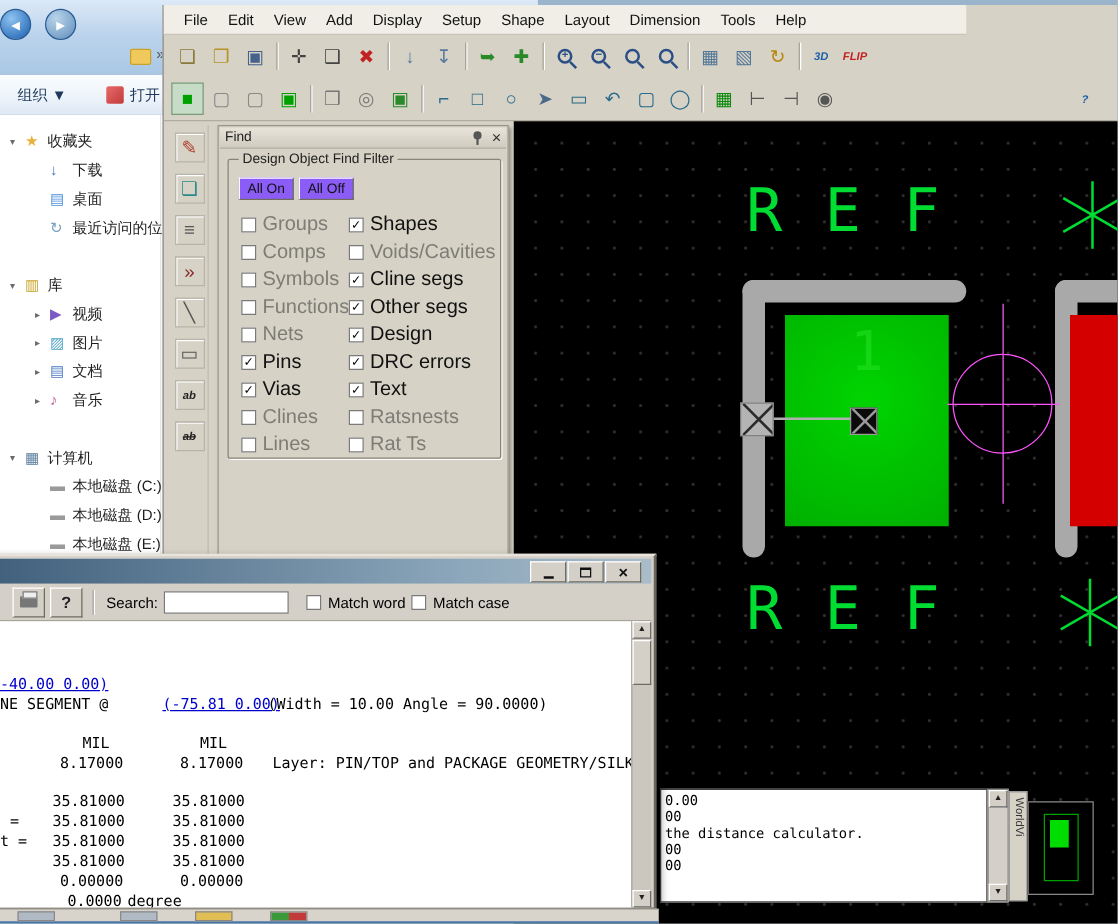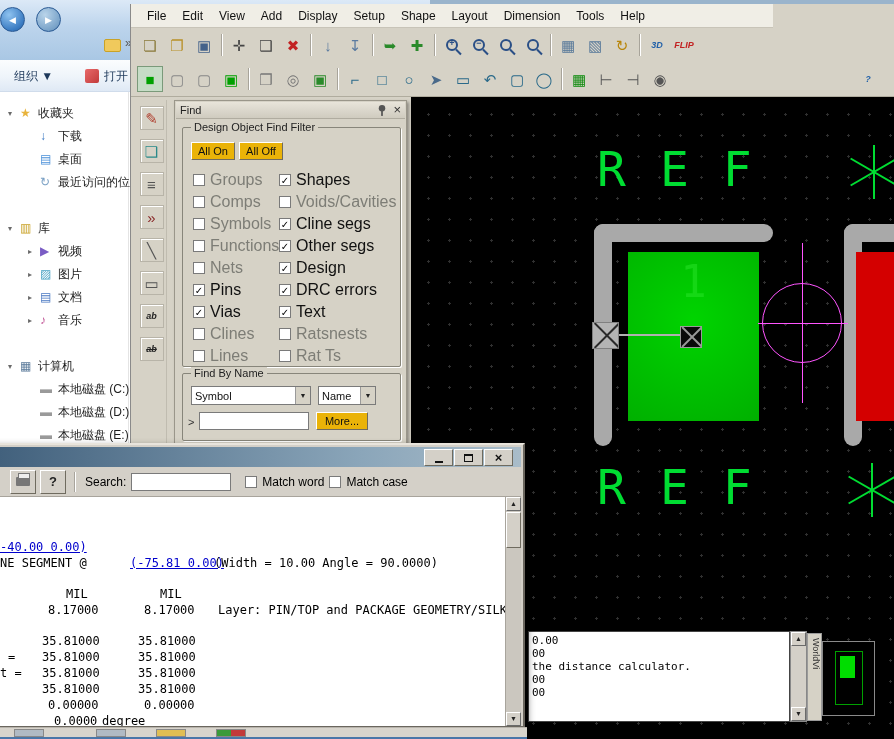--- a/index.html
+++ b/index.html
@@ -92,21 +92,21 @@
   
   .findpanel{position:absolute;left:43px;top:96px;width:233px;height:347px;background:#d6d2c6;border:1px solid #9a968a;box-shadow:2px 2px 3px rgba(0,0,0,.35);z-index:4;}
   .fp-title{position:absolute;left:1px;top:1px;right:1px;height:17px;background:linear-gradient(#e8e4da,#cfcbbf);border-bottom:1px solid #b0aca0;display:flex;align-items:center;padding:0 4px;}
   .fp-title-text{font-size:11px;color:#222;flex:1;}
   .fp-pin{width:12px;height:13px;margin-right:5px;}
   .fp-close{font-size:13px;color:#333;line-height:10px;}
   .groupbox{position:absolute;border:1px solid #87857a;border-radius:2px;box-shadow:1px 1px 0 #fff;}
   .g1{left:7px;top:26px;width:219px;height:240px;}
   .g2{left:7px;top:272px;width:219px;height:68px;}
   .gb-legend{position:absolute;left:8px;top:-7px;background:#d6d2c6;padding:0 3px;font-size:11px;color:#222;}
-  .cbtn{display:inline-block;background:#eab308;border:1px solid;border-color:#fff #6f6b5f #6f6b5f #fff;font-size:11px;color:#111;text-align:center;}
+  .cbtn{display:inline-block;background:#8b5cf6;border:1px solid;border-color:#fff #6f6b5f #6f6b5f #fff;font-size:11px;color:#111;text-align:center;}
   .allon{position:absolute;left:8px;top:14px;width:44px;height:18px;line-height:16px;}
   .alloff{position:absolute;left:56px;top:14px;width:44px;height:18px;line-height:16px;}
   .chk-row{position:abs;position:absolute;display:flex;align-items:center;gap:5px;height:16px;}
   .chk{width:12px;height:12px;background:#fff;border:1px solid #7a7a7a;font-size:10px;line-height:11px;text-align:center;color:#000;flex:none;}
   .chk-lbl{font-size:16px;color:#111;white-space:nowrap;}
   .chk-dim{color:#7d7d76;}
   .dd{position:absolute;height:19px;background:#fff;border:1px solid #7a7a7a;display:flex;align-items:center;}
   .dd-val{flex:1;font-size:11px;padding-left:3px;color:#111;}
   .dd-arrow{width:15px;height:100%;background:#d6d2c6;border-left:1px solid #9a9a9a;font-size:7px;display:flex;align-items:center;justify-content:center;color:#222;}
   .dd-type{left:8px;top:12px;width:120px;}
@@ -549,34 +549,20 @@
           </div>
           <div class="chk-row" style="left: 96px; top: 198px;">
             <span class="chk"></span>
             <span class="chk-lbl chk-dim">Ratsnests</span>
           </div>
           <div class="chk-row" style="left: 96px; top: 220px;">
             <span class="chk"></span>
             <span class="chk-lbl chk-dim">Rat Ts</span>
           </div>
         </div>
-      <div class="groupbox g2">
-        <span class="gb-legend">Find By Name</span>
-        <span class="dd dd-type">
-          <span class="dd-val">Symbol</span>
-          <span class="dd-arrow">▼</span>
-        </span>
-        <span class="dd dd-name">
-          <span class="dd-val">Name</span>
-          <span class="dd-arrow">▼</span>
-        </span>
-        <span class="fp-prompt">&gt;</span>
-        <input class="fp-input" value="" style="">
-        <span class="cbtn more">More...</span>
-      </div>
     </div>
   </div>
 
   <div class="report">
     <div class="rep-title">
       <span class="win-btn btn-min">
           <span class="glyph-min"></span>
         </span>
       <span class="win-btn btn-res">
           <span class="glyph-res"></span>

